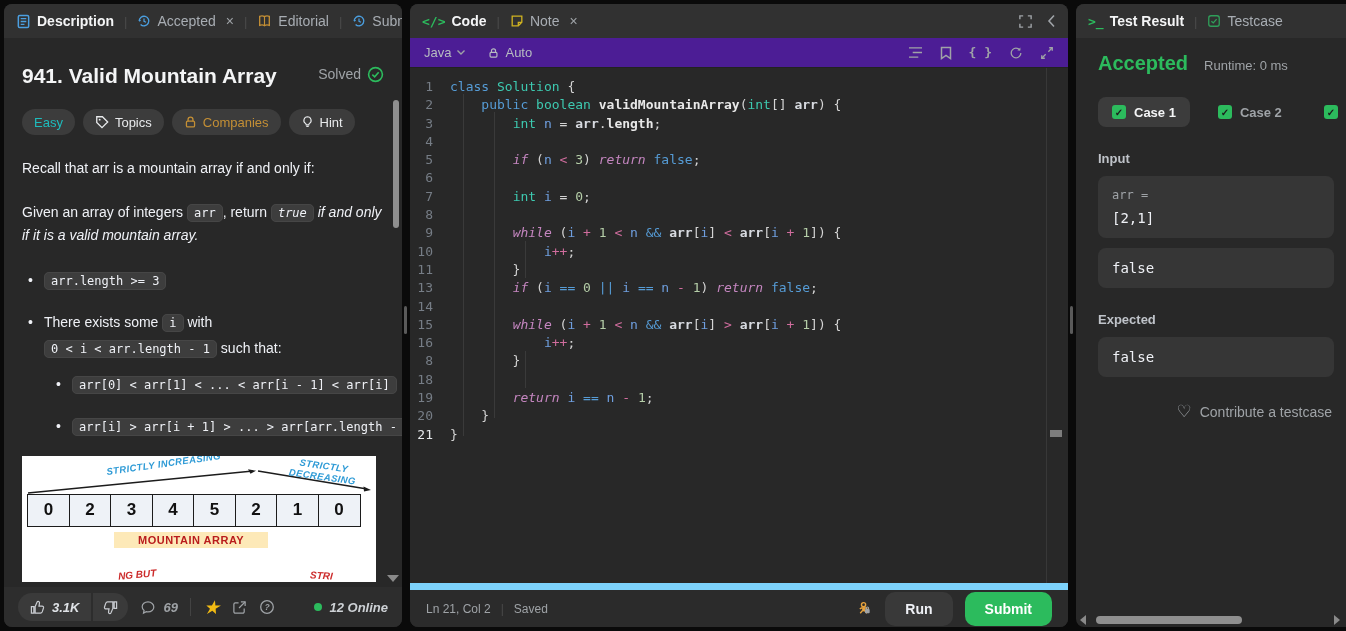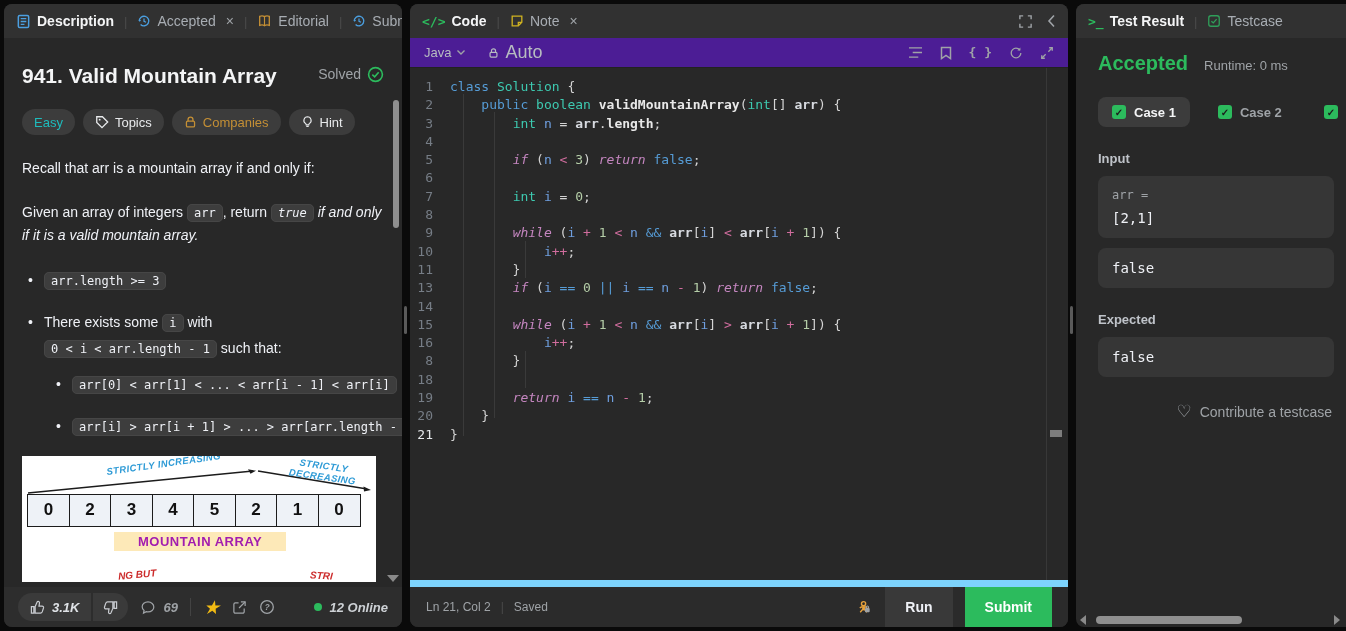--- a/index.html
+++ b/index.html
@@ -37,21 +37,21 @@
   ul.bullets li::before{content:"•";position:absolute;left:0;top:0;color:#eff1f6;}
   ul.bullets ul{list-style:none;margin:10px 0 0 0;padding:0 0 0 12px;}
   .figure{position:relative;margin-top:4px;width:354px;height:126px;background:#ffffff;overflow:hidden;}
   .fig-label{position:absolute;color:#2f9bd6;font-weight:700;font-style:italic;font-size:9.5px;
              line-height:1.15;text-align:center;letter-spacing:.4px;}
   .cells{position:absolute;left:5px;top:38px;display:flex;}
   .cell{width:43px;height:33px;background:#eef2f7;border:1.5px solid #1c1c1c;margin-left:-1.5px;
         display:flex;align-items:center;justify-content:center;font-weight:700;font-size:17px;color:#111;}
   .cells .cell:first-child{margin-left:0;}
   .fig-caption{position:absolute;left:92px;top:76px;background:#fde9b8;padding:2px 24px;
-               font-weight:700;font-size:13px;letter-spacing:.5px;color:#a21caf;}
+               font-weight:700;font-size:11px;letter-spacing:.5px;color:#b91c1c;}
   .fig-red{position:absolute;color:#cc2b2b;font-weight:700;font-style:italic;font-size:10px;}
   .desc-footer{flex:0 0 40px;background:#2d2d2d;display:flex;align-items:center;padding:0 14px;gap:12px;font-style:italic;}
   .like-group{display:flex;gap:2px;}
   .like-btn{background:#3a3a3a;height:28px;display:flex;align-items:center;gap:7px;padding:0 12px;
             font-size:13px;font-weight:600;color:#dfe2e6;}
   .like-btn.up{border-radius:14px 0 0 14px;}
   .like-btn.down{border-radius:0 14px 14px 0;padding:0 10px;}
   .foot-item{display:flex;align-items:center;gap:7px;color:#9fa3a7;font-size:13px;font-weight:600;}
   .vdiv{width:1px;height:18px;background:#434343;}
   .star{color:#f2bb13;font-size:19px;line-height:1;}
@@ -62,37 +62,37 @@
   .left-scroll-arrow{position:absolute;right:3px;top:571px;width:0;height:0;
         border-left:6px solid transparent;border-right:6px solid transparent;border-top:7px solid #8a8a8a;}
 
   
   #code-panel{left:410px;width:658px;}
   .codetab-right{margin-left:auto;display:flex;align-items:center;gap:14px;color:#9fa3a7;}
   .icon-glyph{color:#2cbb5d;font-family:"DejaVu Sans Mono",monospace;font-weight:700;font-size:13px;}
   .toolbar{height:30px;flex:0 0 30px;background:#4c1d95;display:flex;align-items:center;
            padding:0 14px;border-bottom:1px solid #222;}
   .toolbar .lang{display:flex;align-items:center;gap:5px;color:#b7bcc1;font-size:13px;}
-  .toolbar .auto{display:flex;align-items:center;gap:6px;color:#b7bcc1;font-size:18px;margin-left:22px;}
+  .toolbar .auto{display:flex;align-items:center;gap:6px;color:#b7bcc1;font-size:13px;margin-left:22px;}
   .toolbar-icons{margin-left:auto;display:flex;align-items:center;gap:17px;color:#9fa3a7;}
   .code-area{flex:1;position:relative;padding-top:10px;overflow:hidden;background:#282828;}
   .code-line{display:flex;line-height:18.3px;font-family:"DejaVu Sans Mono",monospace;font-size:13px;white-space:pre;}
   .ln{flex:0 0 40px;text-align:right;padding-right:17px;color:#767d86;}
   .ln.active{color:#e6e9ec;}
   .tk-k{color:#569cd6;} .tk-t{color:#3dc9b0;} .tk-f{color:#e8e8e8;font-weight:700;}
   .tk-v{color:#6f9fdf;} .tk-a{color:#d7dae0;font-weight:700;} .tk-c{color:#c586c0;font-style:italic;}
   .tk-n{color:#b5cea8;} .tk-o{color:#d16d9e;} .tk-b{color:#569cd6;} .tk-p{color:#d4d4d4;}
   .guide{position:absolute;width:1px;background:#3a3a3a;}
   .overview-line{position:absolute;top:0;bottom:0;right:21px;width:1px;background:#383838;}
   .code-scroll-thumb{position:absolute;right:6px;top:362px;width:12px;height:7px;background:#7d7d7d;}
   .statusbar{flex:0 0 44px;background:#2b2b2b;display:flex;align-items:center;padding:0 16px;
              border-top:7px solid #7dd3fc;}
   .status-left{display:flex;align-items:center;gap:10px;color:#9fa3a7;font-size:12px;}
   .status-right{margin-left:auto;display:flex;align-items:center;gap:12px;}
-  .btn{height:40px;border:none;border-radius:0;padding:0 20px;font-size:14px;font-weight:700;
+  .btn{height:34px;border:none;border-radius:10px;padding:0 20px;font-size:14px;font-weight:700;
        font-family:"Liberation Sans",sans-serif;cursor:pointer;}
   .btn.run{background:#393939;color:#eff1f6;}
   .btn.submit{background:#2cbb5d;color:#ffffff;}
 
   
   #result-panel{left:1076px;width:280px;}
   .result-content{flex:1;padding:14px 22px 0 22px;position:relative;overflow:hidden;}
   .verdict-row{display:flex;align-items:baseline;gap:16px;}
   .verdict{color:#2cbb5d;font-size:20px;font-weight:700;}
   .runtime{color:#9fa3a7;font-size:13px;}

